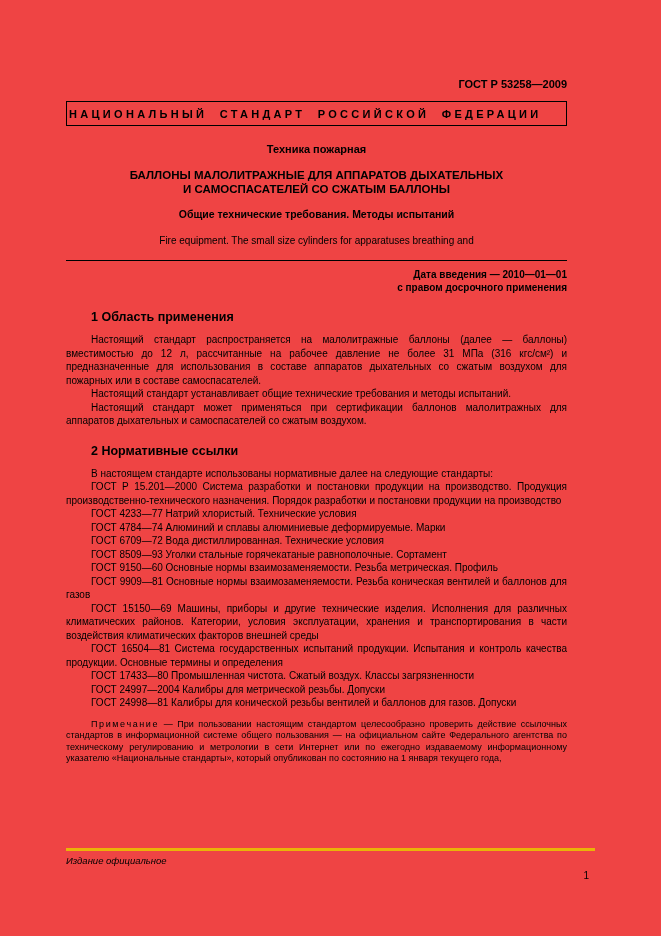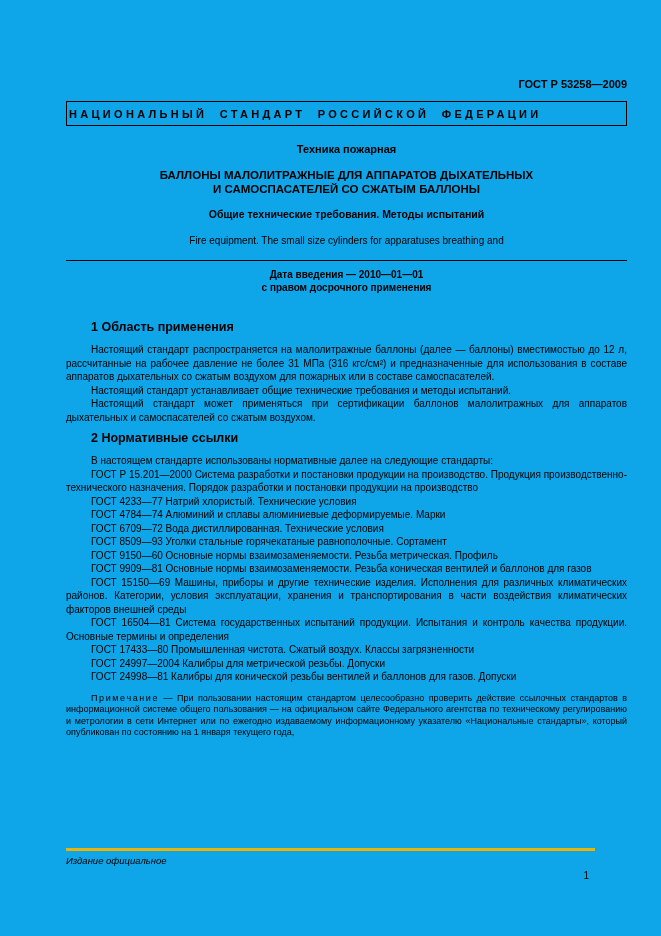--- a/index.html
+++ b/index.html
@@ -6,22 +6,22 @@
   html, body { background: #ffffff; }
   body {
     font-family: "Liberation Sans", sans-serif;
     color: #000;
     -webkit-font-smoothing: antialiased;
   }
   .page {
     position: relative;
     width: 661px;
     height: 936px;
-    background: #0ea5e9;
-    padding: 78px 34px 0 66px;
+    background: #ef4444;
+    padding: 78px 94px 0 66px;
     overflow: hidden;
   }
   .doc-code {
     text-align: right;
     font-weight: bold;
     font-size: 11px;
   }
   .banner {
     margin-top: 11px;
     border: 1.5px solid #000;
@@ -58,32 +58,32 @@
     line-height: 13px;
   }
   .rule {
     margin-top: 13px;
     border: none;
     border-top: 1px solid #000;
     height: 0;
   }
   .date-block {
     margin-top: 7px;
-    text-align: center;
+    text-align: right;
     font-weight: bold;
     font-size: 10px;
     line-height: 13px;
   }
   .sec-heading {
     font-size: 12.5px;
     font-weight: bold;
     margin-left: 25px;
   }
-  .sec-heading.first { margin-top: 26px; }
-  .sec-heading.second { margin-top: 7px; }
+  .sec-heading.first { margin-top: 16px; }
+  .sec-heading.second { margin-top: 16px; }
   p.body {
     font-size: 10px;
     line-height: 13.5px;
     text-align: justify;
     text-indent: 25px;
   }
   p.body.lead { margin-top: 9px; }
   p.note {
     margin-top: 9px;
     font-size: 9px;

